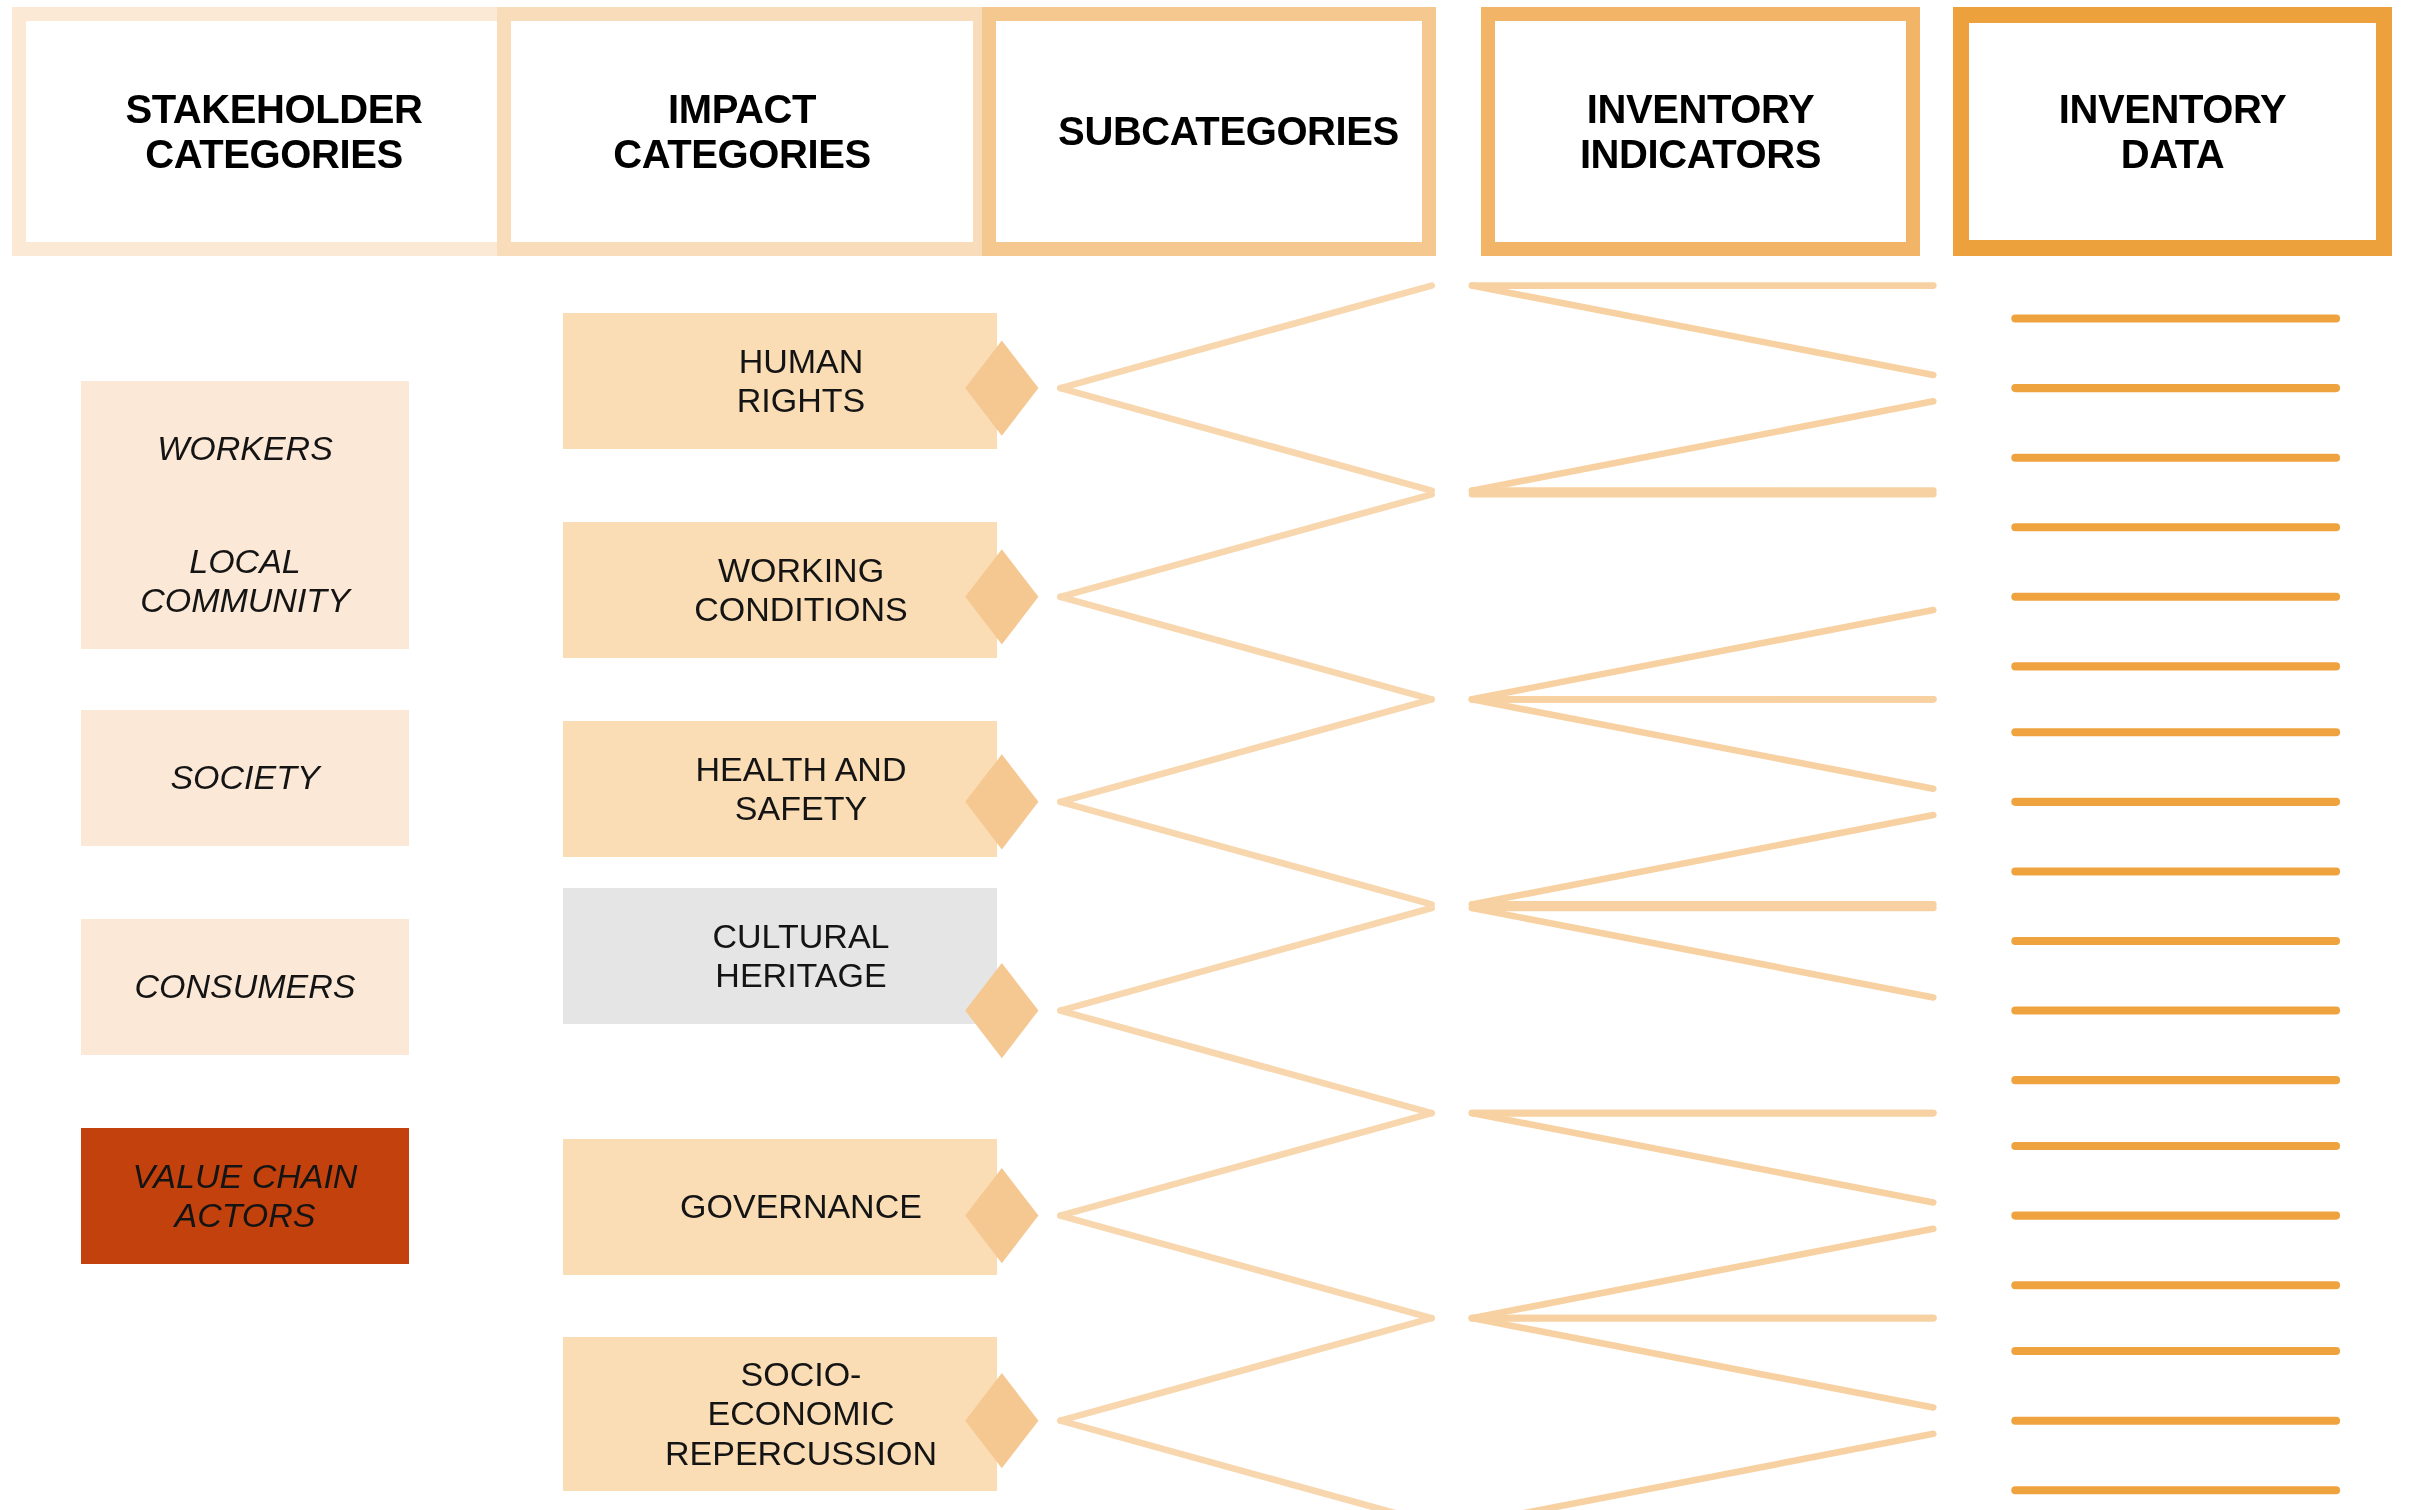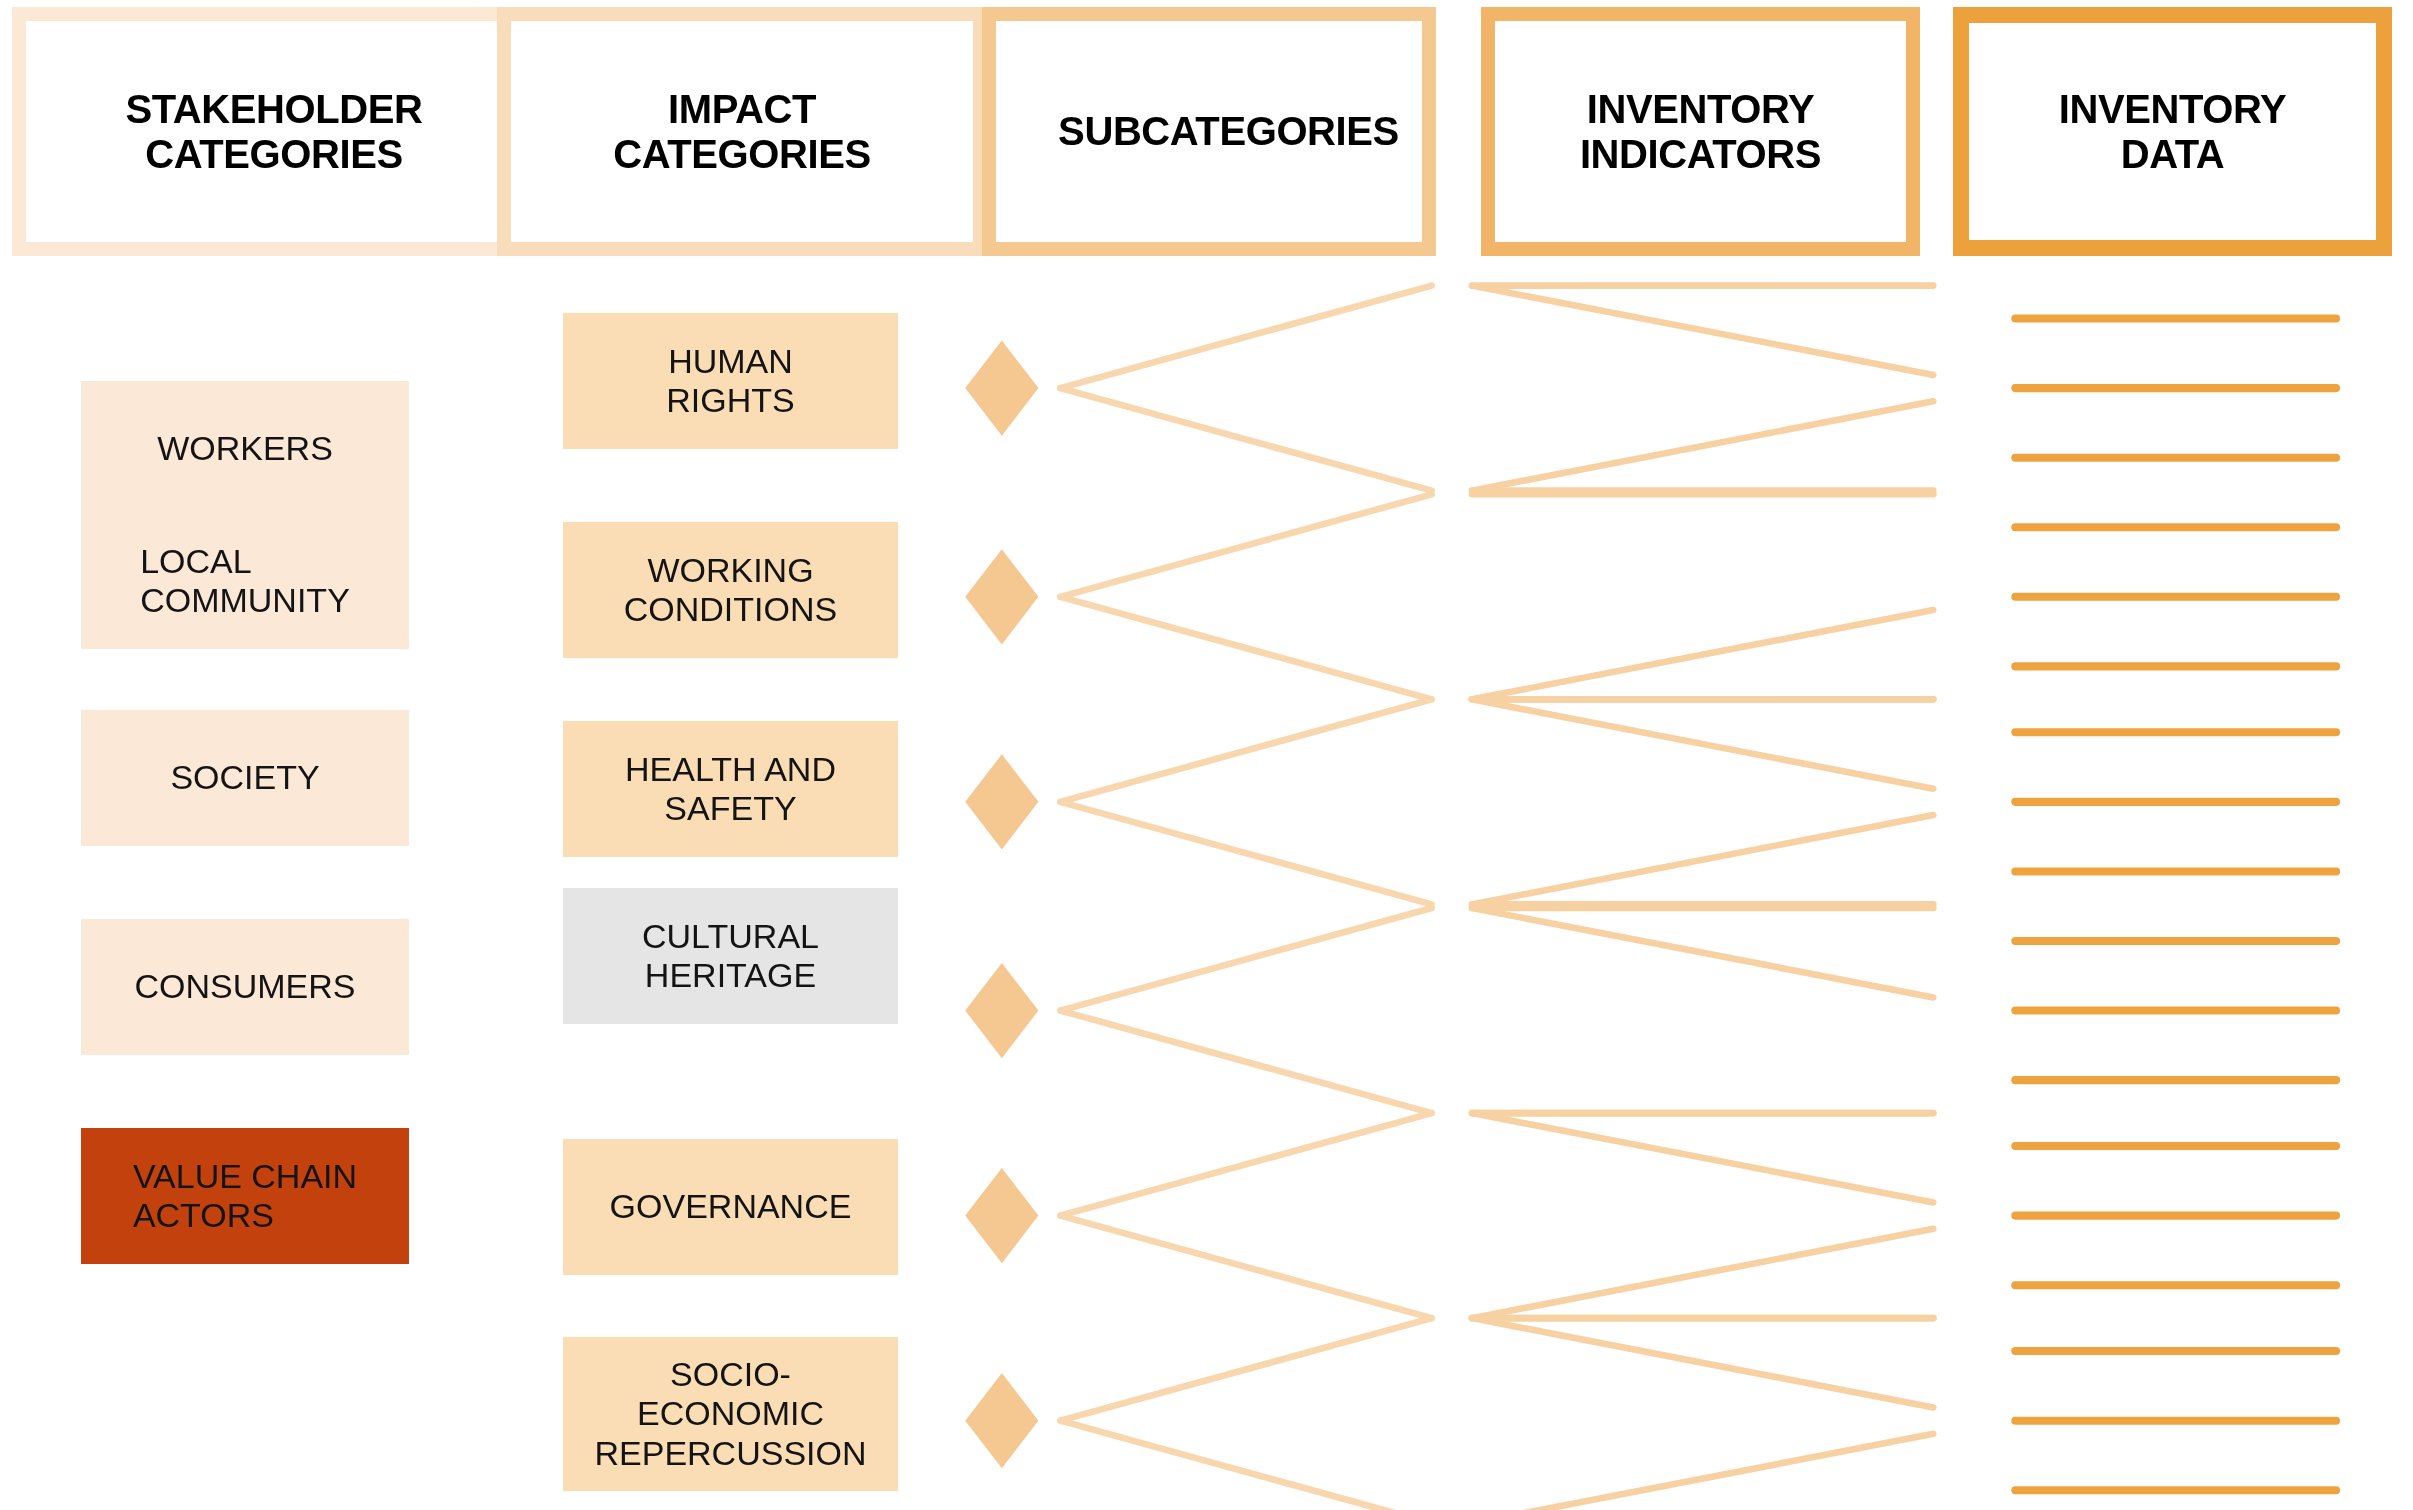--- a/index.html
+++ b/index.html
@@ -57,32 +57,35 @@
     width: 328px;
     background: #fbe8d6;
     display: flex;
     align-items: center;
     justify-content: center;
   }
   .stake-label {
     font-size: 34px;
     line-height: 1.15;
     color: #141414;
+    text-align: center;
     white-space: pre-line;
+    font-style: italic;
   }
 
   
   .impact-box {
     position: absolute;
     left: 563px;
-    width: 335px;
+    width: 392px;
     background: #fadcb5;
     display: flex;
     align-items: center;
     justify-content: center;
+    padding-left: 42px;
   }
   .impact-label {
     font-size: 34px;
     line-height: 1.15;
     color: #141414;
     text-align: center;
     white-space: pre-line;
   }
 
   

